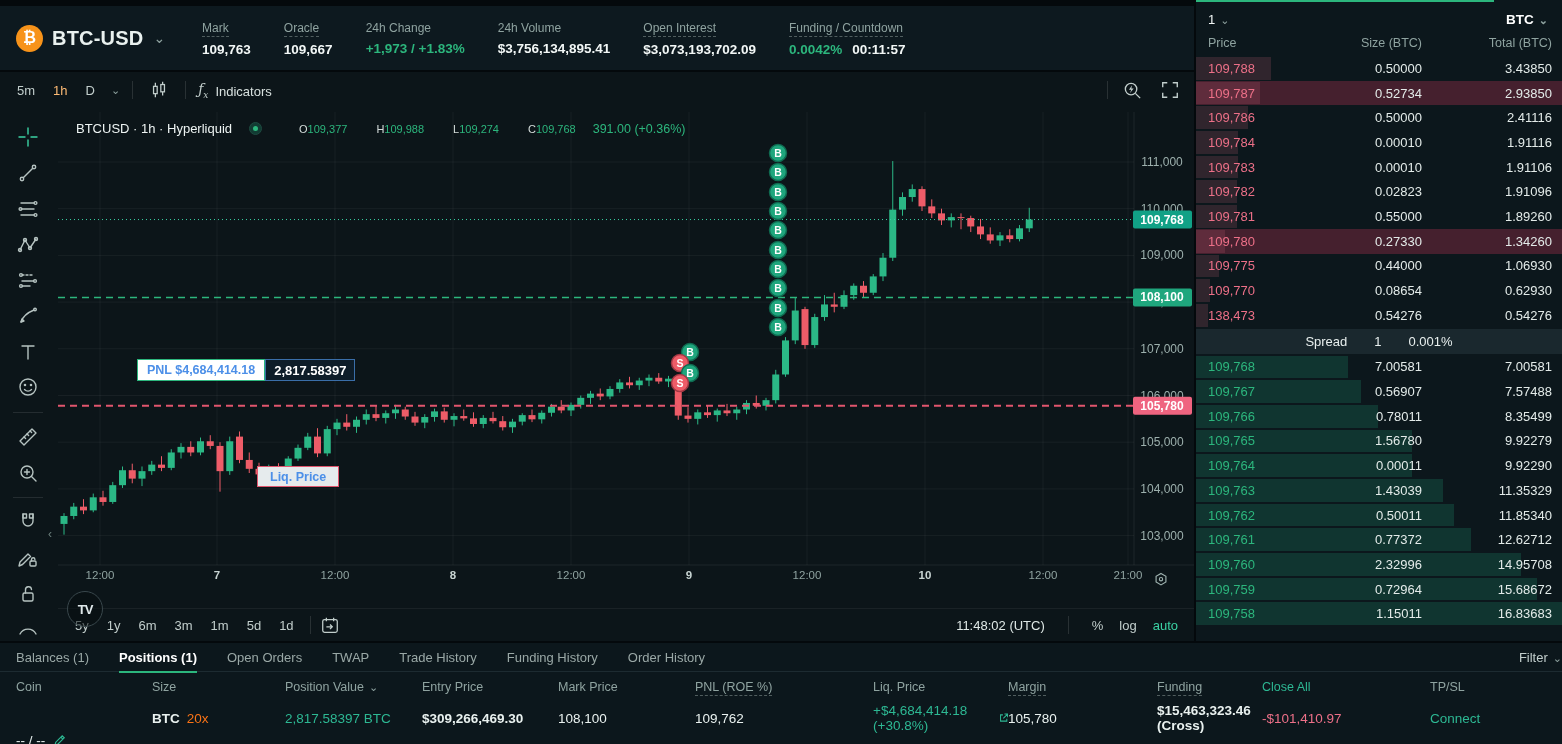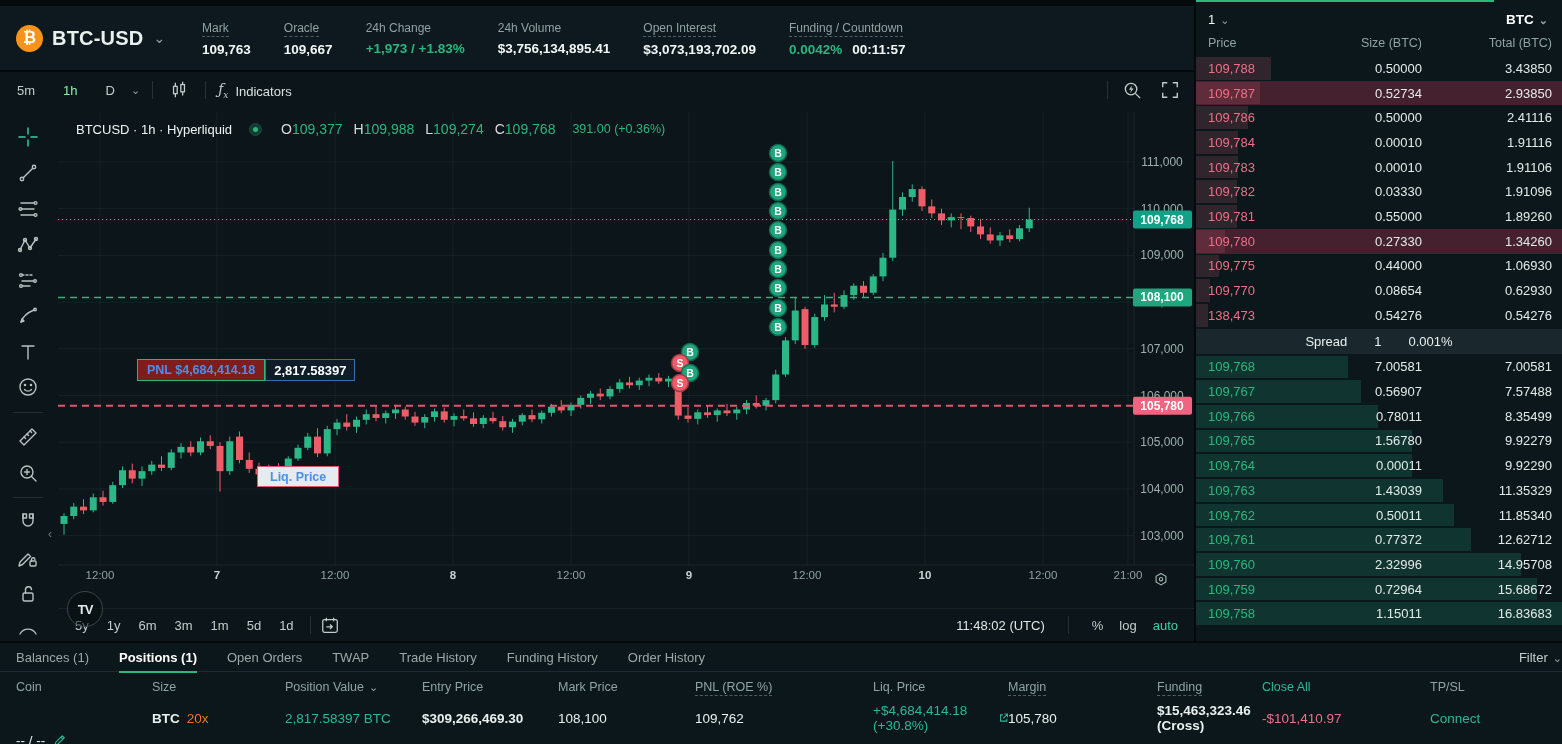--- a/index.html
+++ b/index.html
@@ -18,47 +18,47 @@
   .stat{margin-right:33px}
   .stat .lb{font-size:12px;color:#8fa3a0;display:inline-block;padding-bottom:1px}
   .stat .lb.dash{border-bottom:1px dashed rgba(148,163,160,.5)}
   .stat .vl{margin-top:5px;font-size:13.5px;font-weight:bold;color:#f2f7f6;display:flex;gap:10px}
   .stat .vl .pos{color:#2cb67d}
 
   
   #chart-panel{position:absolute;left:0;top:72px;width:1194px;height:569px;background:#0c1519}
   #tv-toolbar{position:absolute;left:0;top:0;width:100%;height:36px;display:flex;align-items:center;padding-left:10px;gap:4px}
   .tvbtn{padding:3px 7px;border-radius:3px;color:#c2cecc;font-size:13px;cursor:pointer}
-  .tvbtn.active{color:#86efac}
+  .tvbtn.active{color:#fdba74}
   #tv-toolbar .vdiv{margin:0 8px}
   .icbtn{display:flex;align-items:center;justify-content:center;width:28px;height:24px;cursor:pointer}
   .ind-btn{display:flex;align-items:flex-end;gap:7px;color:#d7e0de;font-size:13px;cursor:pointer}
   .fx{font-family:"DejaVu Serif",serif;font-style:italic;font-size:14px;color:#c2cecc}
   .fx sub{font-size:9px}
   #tv-right{position:absolute;right:10px;top:6px;display:flex;align-items:center;gap:10px}
 
   #left-tools{position:absolute;left:0;top:40px;width:56px;bottom:0;display:flex;flex-direction:column;align-items:center;padding-top:14px;gap:13px}
   .tool{width:34px;height:24px;display:flex;align-items:center;justify-content:center;cursor:pointer}
   .tool svg{stroke:#b6c3c1;fill:none;stroke-width:1.4;stroke-linecap:round;stroke-linejoin:round}
   .tool.active svg{stroke:#3bd2a4}
   .tool-div{width:30px;height:1px;background:rgba(255,255,255,.1)}
   #collapse-arrow{position:absolute;left:48px;top:455px;color:#6c807d;font-size:12px;cursor:pointer}
 
   #legend{position:absolute;left:76px;top:49px;display:flex;align-items:center;gap:17px;font-size:13px;z-index:6}
   #legend .sym{color:#eef4f3}
   .lgdot{width:13px;height:13px;border-radius:50%;background:#123b33;border:1px solid #1d4a40;position:relative}
   .lgdot::after{content:"";position:absolute;left:3px;top:3px;width:5px;height:5px;border-radius:50%;background:#2cb67d}
-  #legend .tok{color:#d6dedc;margin-left:2px;font-size:14px}
+  #legend .tok{color:#d6dedc;margin-left:20px;font-size:11px}
   #legend .tok b{font-weight:normal;color:#2cb67d}
   #legend .chg{color:#2cb67d;font-size:12.5px}
 
   #chart-svg{position:absolute;left:58px;top:40px}
 
   #pnl-flag{position:absolute;left:137px;top:287px;display:flex;height:22px;z-index:5;cursor:pointer}
-  #pnl-flag .l{background:#7f1d1d;border:1px solid #2cb67d;color:#4c8fe8;font-weight:bold;font-size:12.5px;display:flex;align-items:center;padding:0 9px}
+  #pnl-flag .l{background:#ffffff;border:1px solid #2cb67d;color:#4c8fe8;font-weight:bold;font-size:12.5px;display:flex;align-items:center;padding:0 9px}
   #pnl-flag .r{background:#0e1d29;border:1px solid #3a6ea8;color:#fff;font-weight:bold;font-size:13px;display:flex;align-items:center;padding:0 8px}
   #liq-flag{position:absolute;left:257px;top:394px;height:21px;background:#e6ebed;border:1px solid #e1566e;color:#4c8fe8;font-weight:bold;font-size:12.5px;display:flex;align-items:center;padding:0 12px;z-index:5;cursor:pointer}
 
   #tv-logo{position:absolute;left:67px;top:519px;width:36px;height:36px;border-radius:50%;border:1px solid #39474c;background:rgba(8,14,17,.55);display:flex;align-items:center;justify-content:center;z-index:4}
   #tv-logo span{color:#dfe8ea;font-weight:bold;font-size:13px;letter-spacing:-1px}
 
   #axis-gear{position:absolute;left:1152px;top:499px;color:#9fb3b0;z-index:6;cursor:pointer}
 
   #chart-footer{position:absolute;left:58px;right:0;bottom:0;height:33px;border-top:1px solid rgba(255,255,255,.06);display:flex;align-items:center;padding:0 10px}
   .rngbtn{padding:2px 7px;color:#c2cecc;font-size:13px;cursor:pointer}
@@ -138,21 +138,21 @@
         </div></div>
       <div class="stat"><span class="lb dash">Funding / Countdown</span><div class="vl">
           <span class="pos">0.0042%</span>
           <span>00:11:57</span>
         </div></div>
     </div>
 </div>
 
 <div id="chart-panel">
   <div id="tv-toolbar">
-    <span id="intervals" style="display:flex;gap:14px">
+    <span id="intervals" style="display:flex;gap:4px">
         <span class="tvbtn">5m</span>
         <span class="tvbtn active">1h</span>
         <span class="tvbtn">D</span>
       </span>
     <span class="chev">⌄</span>
     <span class="vdiv"></span>
     <span class="icbtn">
       <svg width="20" height="20" viewBox="0 0 22 22">
           <g stroke="#c2cecc" fill="none" stroke-width="1.4">
             <rect x="5" y="7" width="4" height="8"></rect>
@@ -670,21 +670,21 @@
       </div>
       <div class="ob-row ask">
         <span class="depth" style="width: 11.4%;"></span>
         <span class="pr obc1">109,783</span>
         <span class="sz obc2">0.00010</span>
         <span class="tt obc3">1.91106</span>
       </div>
       <div class="ob-row ask">
         <span class="depth" style="width: 11.3%;"></span>
         <span class="pr obc1">109,782</span>
-        <span class="sz obc2">0.03330</span>
+        <span class="sz obc2">0.02823</span>
         <span class="tt obc3">1.91096</span>
       </div>
       <div class="ob-row ask">
         <span class="depth" style="width: 11.2%;"></span>
         <span class="pr obc1">109,781</span>
         <span class="sz obc2">0.55000</span>
         <span class="tt obc3">1.89260</span>
       </div>
       <div class="ob-row ask flash">
         <span class="depth" style="width: 8%;"></span>

